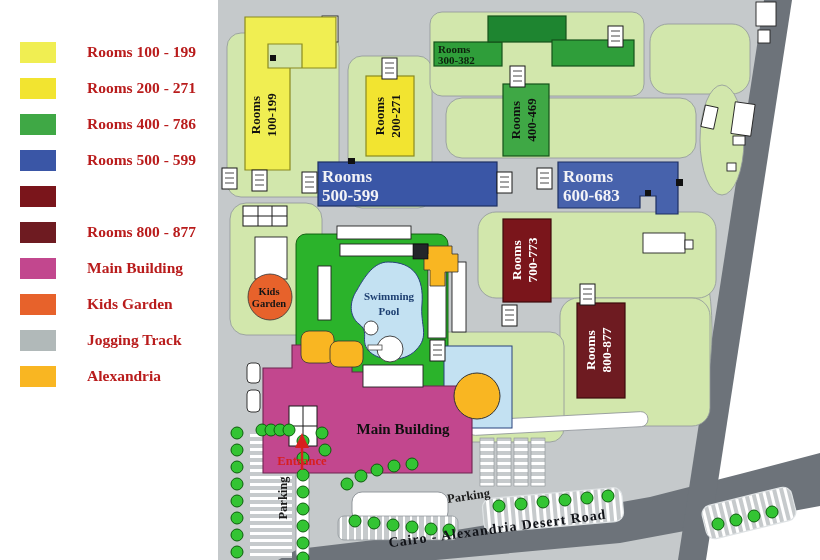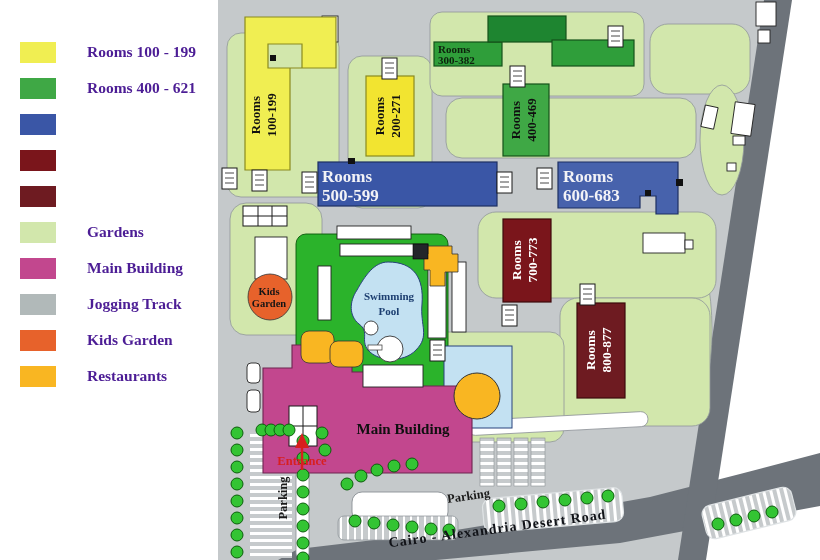--- a/index.html
+++ b/index.html
@@ -1,21 +1,21 @@
 <!DOCTYPE html>
 <html><head>
 <meta charset="utf-8">
 <style>
   html,body{margin:0;padding:0;background:#ffffff;}
   .stage{position:relative;width:820px;height:560px;overflow:hidden;background:#ffffff;
          font-family:"Liberation Serif","DejaVu Serif",serif;}
   .legend{position:absolute;left:20px;top:34px;width:200px;}
   .legend-row{display:flex;align-items:center;height:36px;}
   .swatch{width:36px;height:21px;flex:0 0 36px;margin-right:31px;}
-  .legend-label{font-weight:bold;font-size:15.5px;color:#4c1d95;white-space:nowrap;}
+  .legend-label{font-weight:bold;font-size:15.5px;color:#b91c1c;white-space:nowrap;}
   svg{position:absolute;left:215px;top:0;}
   svg text{font-family:"Liberation Serif","DejaVu Serif",serif;font-weight:bold;}
   .vlabel{font-size:13px;fill:#101010;}
   .vlabel-w{font-size:13.5px;fill:#ffffff;}
   .biglabel-w{font-size:17px;fill:#f2f2f6;font-weight:600;}
   .smalllabel{font-size:11px;fill:#0d220d;}
   .poollabel{font-size:11px;fill:#1c3e70;}
   .kidslabel{font-size:10.5px;fill:#151515;}
   .mainlabel{font-size:15px;fill:#101010;}
   .entrancelabel{font-size:12.5px;fill:#d81f1f;}
@@ -27,51 +27,53 @@
 
 <div class="stage">
 
   <div class="legend">
     <div id="legend-rows">
         <div class="legend-row">
           <div class="swatch" style="background: rgb(240, 238, 82);"></div>
           <div class="legend-label">Rooms 100 - 199</div>
         </div>
         <div class="legend-row">
+          <div class="swatch" style="background: rgb(242, 228, 48);"></div>
+          <div class="legend-label">Rooms 200 - 271</div>
+        </div>
+        <div class="legend-row">
           <div class="swatch" style="background: rgb(63, 168, 69);"></div>
-          <div class="legend-label">Rooms 400 - 621</div>
+          <div class="legend-label">Rooms 400 - 786</div>
         </div>
         <div class="legend-row">
           <div class="swatch" style="background: rgb(58, 86, 166);"></div>
+          <div class="legend-label">Rooms 500 - 599</div>
         </div>
         <div class="legend-row">
           <div class="swatch" style="background: rgb(122, 21, 27);"></div>
         </div>
         <div class="legend-row">
           <div class="swatch" style="background: rgb(110, 27, 33);"></div>
-        </div>
-        <div class="legend-row">
-          <div class="swatch" style="background: rgb(210, 231, 172);"></div>
-          <div class="legend-label">Gardens</div>
+          <div class="legend-label">Rooms 800 - 877</div>
         </div>
         <div class="legend-row">
           <div class="swatch" style="background: rgb(194, 71, 142);"></div>
           <div class="legend-label">Main Building</div>
         </div>
         <div class="legend-row">
+          <div class="swatch" style="background: rgb(231, 98, 43);"></div>
+          <div class="legend-label">Kids Garden</div>
+        </div>
+        <div class="legend-row">
           <div class="swatch" style="background: rgb(177, 185, 185);"></div>
           <div class="legend-label">Jogging Track</div>
         </div>
         <div class="legend-row">
-          <div class="swatch" style="background: rgb(231, 98, 43);"></div>
-          <div class="legend-label">Kids Garden</div>
-        </div>
-        <div class="legend-row">
           <div class="swatch" style="background: rgb(249, 182, 34);"></div>
-          <div class="legend-label">Restaurants</div>
+          <div class="legend-label">Alexandria</div>
         </div>
       </div>
   </div>
 
   <svg width="605" height="560" viewBox="215 0 605 560">
     <defs>
       <pattern id="pk" width="7" height="7" patternUnits="userSpaceOnUse">
         <rect width="7" height="7" fill="#c6cacc"></rect>
           <rect width="7" height="3" fill="#ffffff"></rect>
       </pattern>

